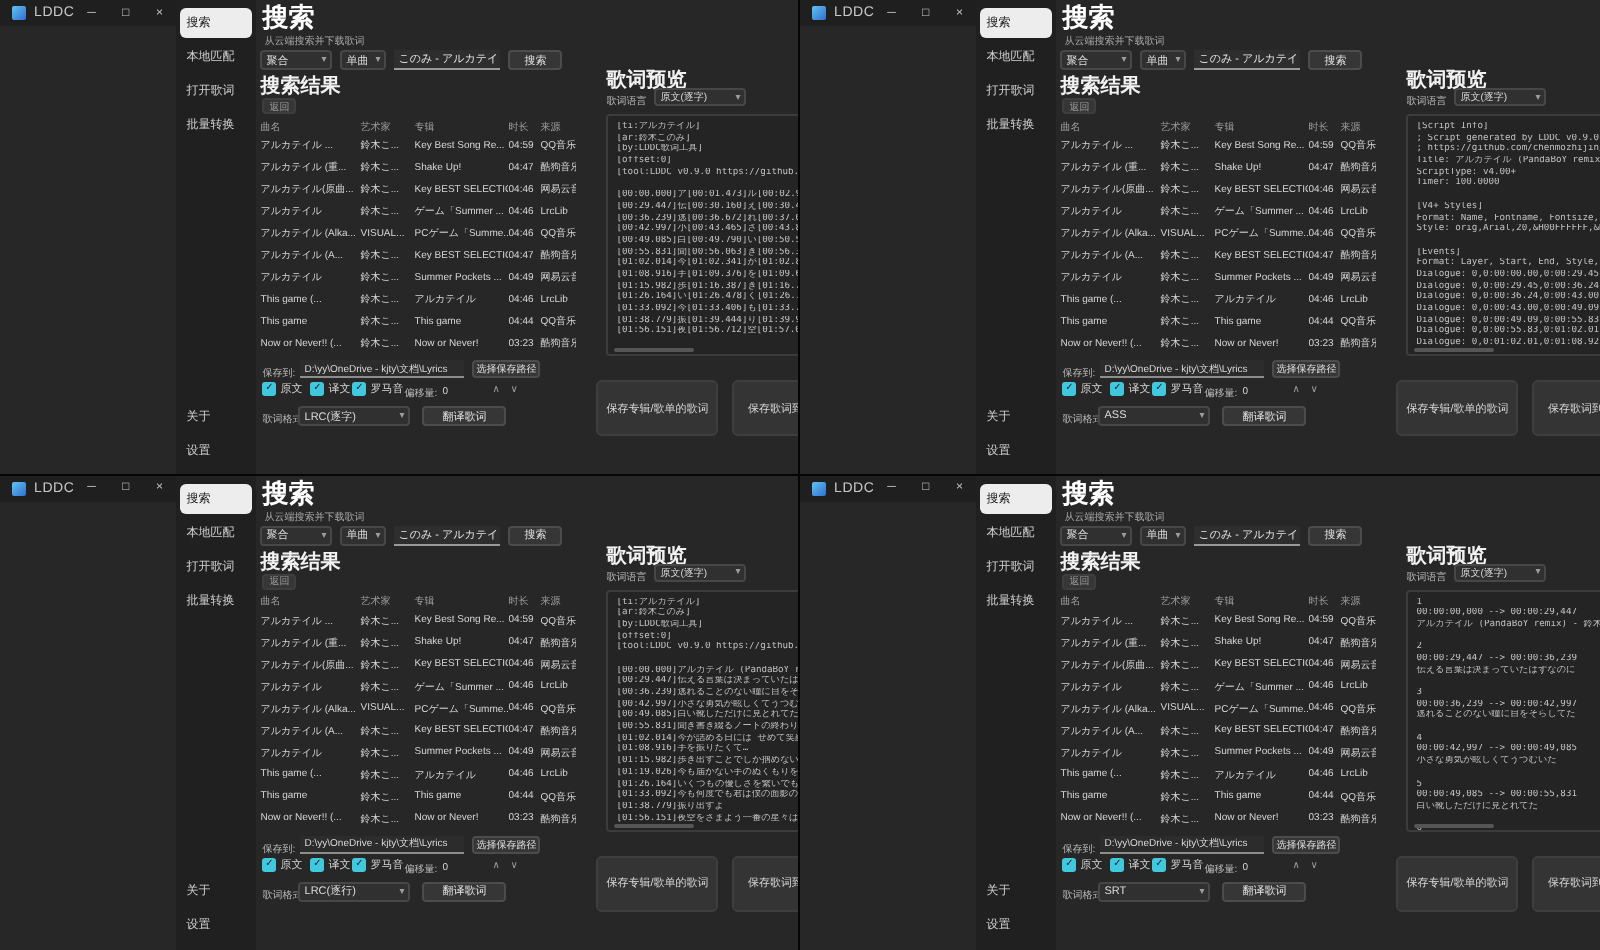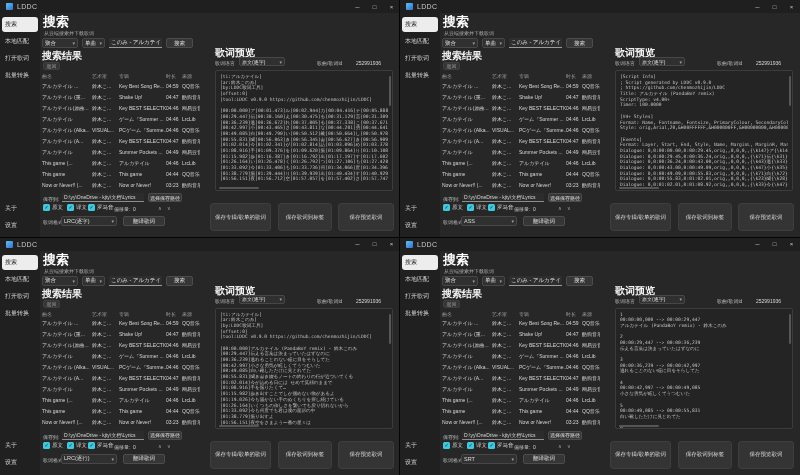--- a/index.html
+++ b/index.html
@@ -1,19 +1,19 @@
 <!DOCTYPE html>
 <html><head>
 <meta charset="utf-8">
 <style>
   * { margin:0; padding:0; box-sizing:border-box; }
   html,body { background:#0c0c0c; }
   body { font-family:"Liberation Sans","DejaVu Sans",sans-serif; }
   .screen { width:800px; height:475px; display:grid; grid-template-columns:50% 50%; grid-template-rows:50% 50%; }
-  .window { position:relative; display:flex; flex-direction:column; background:#272727; outline:1px solid #050505; overflow:hidden; }
+  .window { position:relative; display:flex; background:#272727; outline:1px solid #050505; overflow:hidden; }
   .titlebar { height:13px; flex:0 0 13px; background:#1f1f1f; display:flex; align-items:center; }
   .app-icon { width:7px; height:7px; margin:0 4px 0 6px; background:linear-gradient(135deg,#62c2f2,#2f6fd0); border-radius:1px; }
   .app-title { font-size:7px; color:#c9c9c9; letter-spacing:.3px; }
   .win-controls { margin-left:auto; display:flex; height:100%; }
   .win-btn { width:17px; height:100%; display:flex; align-items:center; justify-content:center; color:#c9c9c9; font-size:6px; }
   .body { flex:1; display:flex; min-height:0; }
   .sidebar { width:40px; flex:0 0 40px; background:#202020; display:flex; flex-direction:column; padding:3px 0 4px 0; }
   .side-item { font-size:6px; color:#d2d2d2; padding:3px 3px; margin:1px 2px; border-radius:3px; white-space:nowrap; overflow:hidden; }
   .side-item.active { background:#ededed; color:#1b1b1b; }
   .side-spacer { flex:1; }

